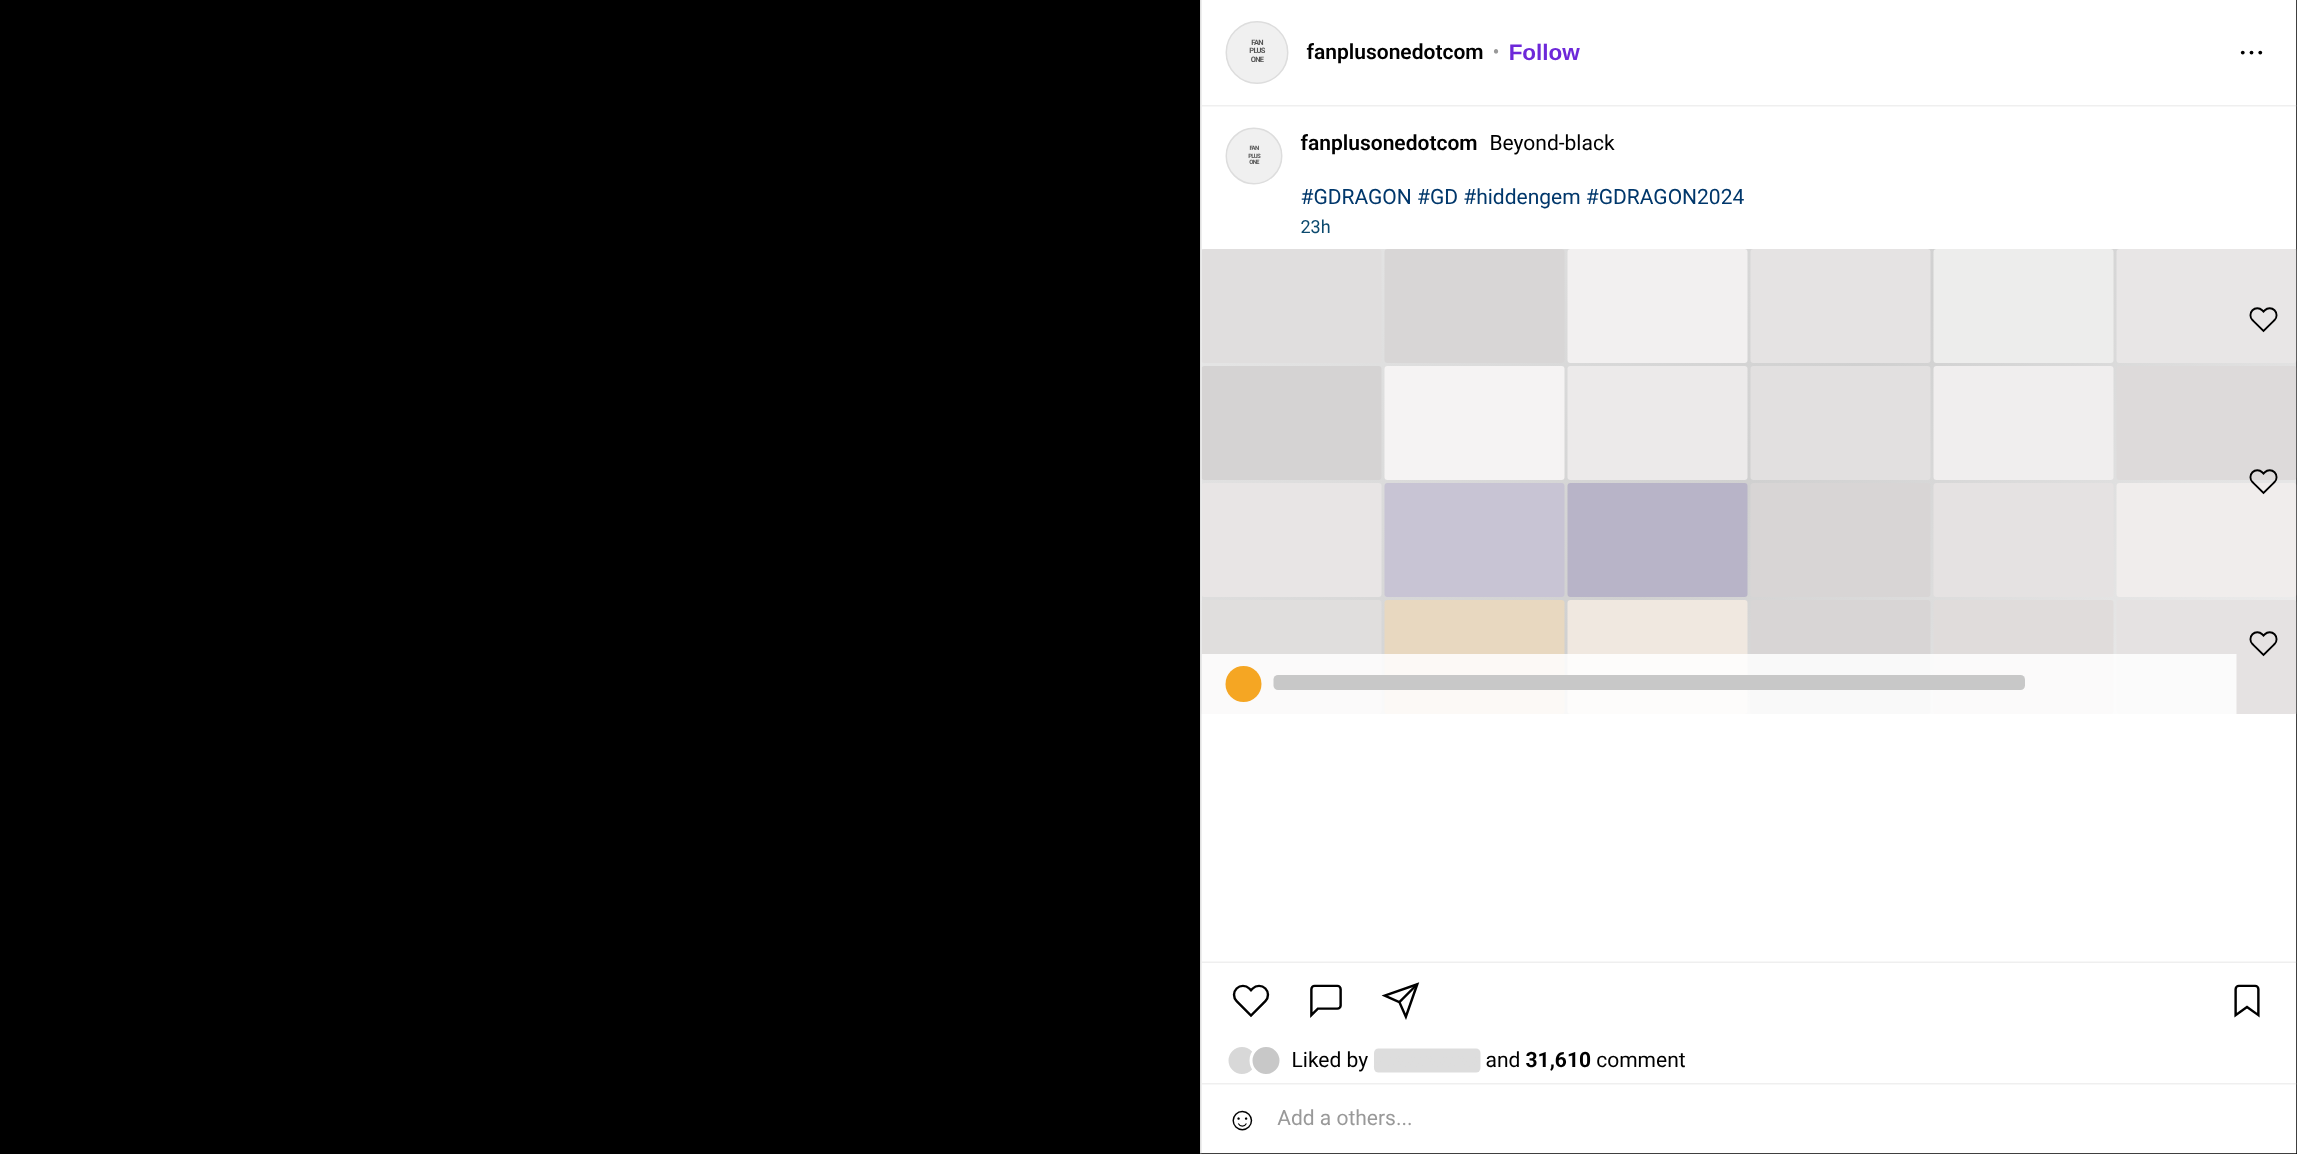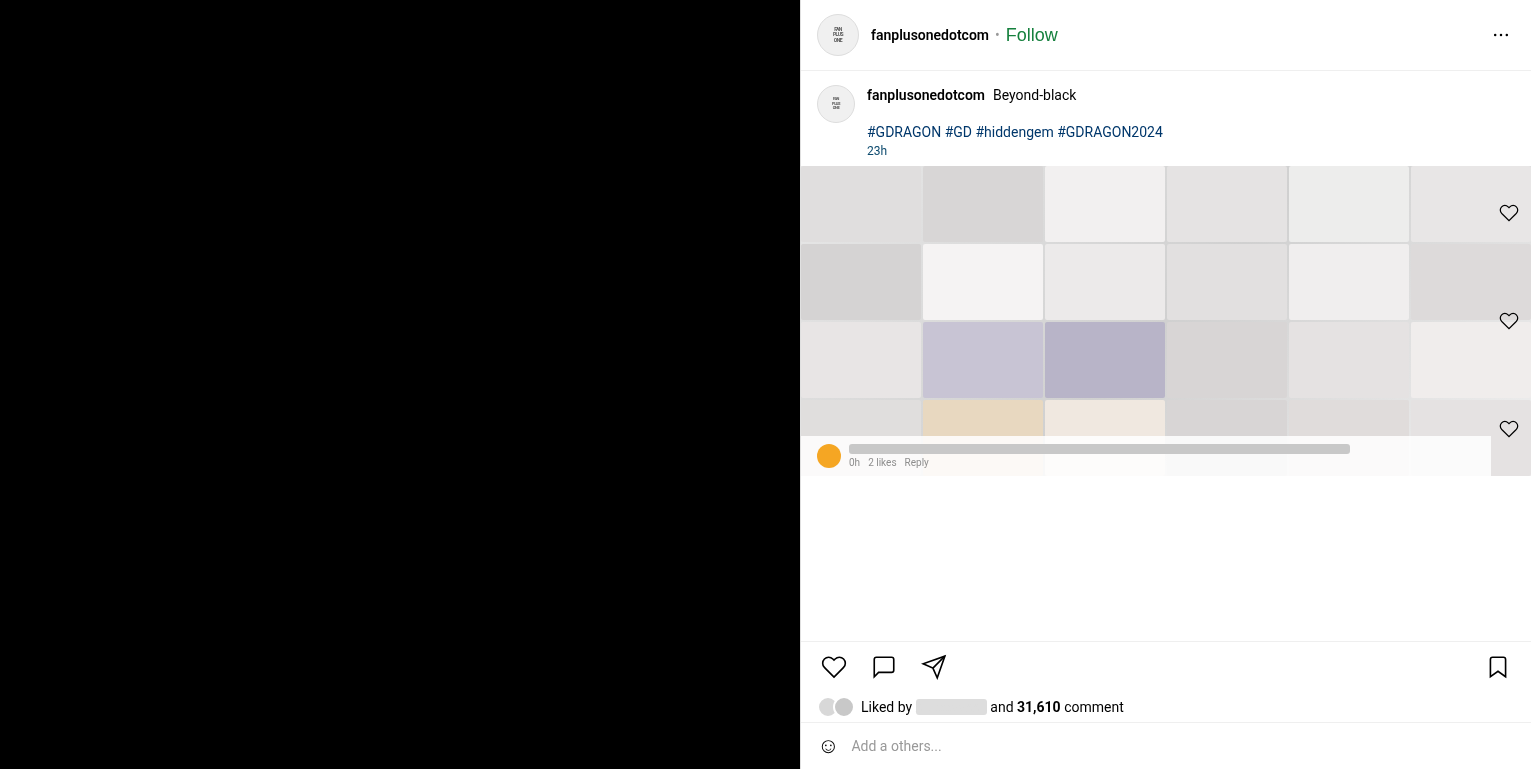--- a/index.html
+++ b/index.html
@@ -77,23 +77,23 @@
       font-weight: 600;
       color: #000;
     }
 
     .dot-separator {
       color: #999;
       font-size: 14px;
     }
 
     .follow-btn {
-      color: #15803d;
-      font-size: 18px;
-      font-weight: 400;
+      color: #6d28d9;
+      font-size: 15px;
+      font-weight: 700;
       background: none;
       border: none;
       cursor: pointer;
       padding: 0;
     }
 
     .more-btn {
       background: none;
       border: none;
       cursor: pointer;
@@ -371,25 +371,20 @@
           <svg width="20" height="20" viewBox="0 0 24 24" fill="none" stroke="#000" stroke-width="1.5">
             <path d="M20.84 4.61a5.5 5.5 0 0 0-7.78 0L12 5.67l-1.06-1.06a5.5 5.5 0 0 0-7.78 7.78l1.06 1.06L12 21.23l7.78-7.78 1.06-1.06a5.5 5.5 0 0 0 0-7.78z"></path>
           </svg>
         </button>
       </div>
 
       <div style="position:absolute; bottom:0; left:0; right:40px; background:rgba(255,255,255,0.85); padding:8px 16px; display:flex; align-items:center; gap:8px;">
         <div style="width:24px;height:24px;border-radius:50%;background:#f5a623;flex-shrink:0;"></div>
         <div style="flex:1;">
           <div style="height:10px;background:#c8c8c8;border-radius:3px;width:80%;margin-bottom:3px;"></div>
-          <div style="display:flex;gap:8px;font-size:10px;color:#8e8e8e;">
-            <span>0h</span>
-            <span>2 likes</span>
-            <span>Reply</span>
-          </div>
         </div>
       </div>
     </div>
 
     <div class="action-bar">
       <div class="action-icons-left">
         <button class="action-icon-btn">
           <svg width="26" height="26" viewBox="0 0 24 24" fill="none" stroke="#000" stroke-width="1.5">
             <path d="M20.84 4.61a5.5 5.5 0 0 0-7.78 0L12 5.67l-1.06-1.06a5.5 5.5 0 0 0-7.78 7.78l1.06 1.06L12 21.23l7.78-7.78 1.06-1.06a5.5 5.5 0 0 0 0-7.78z"></path>
           </svg>

